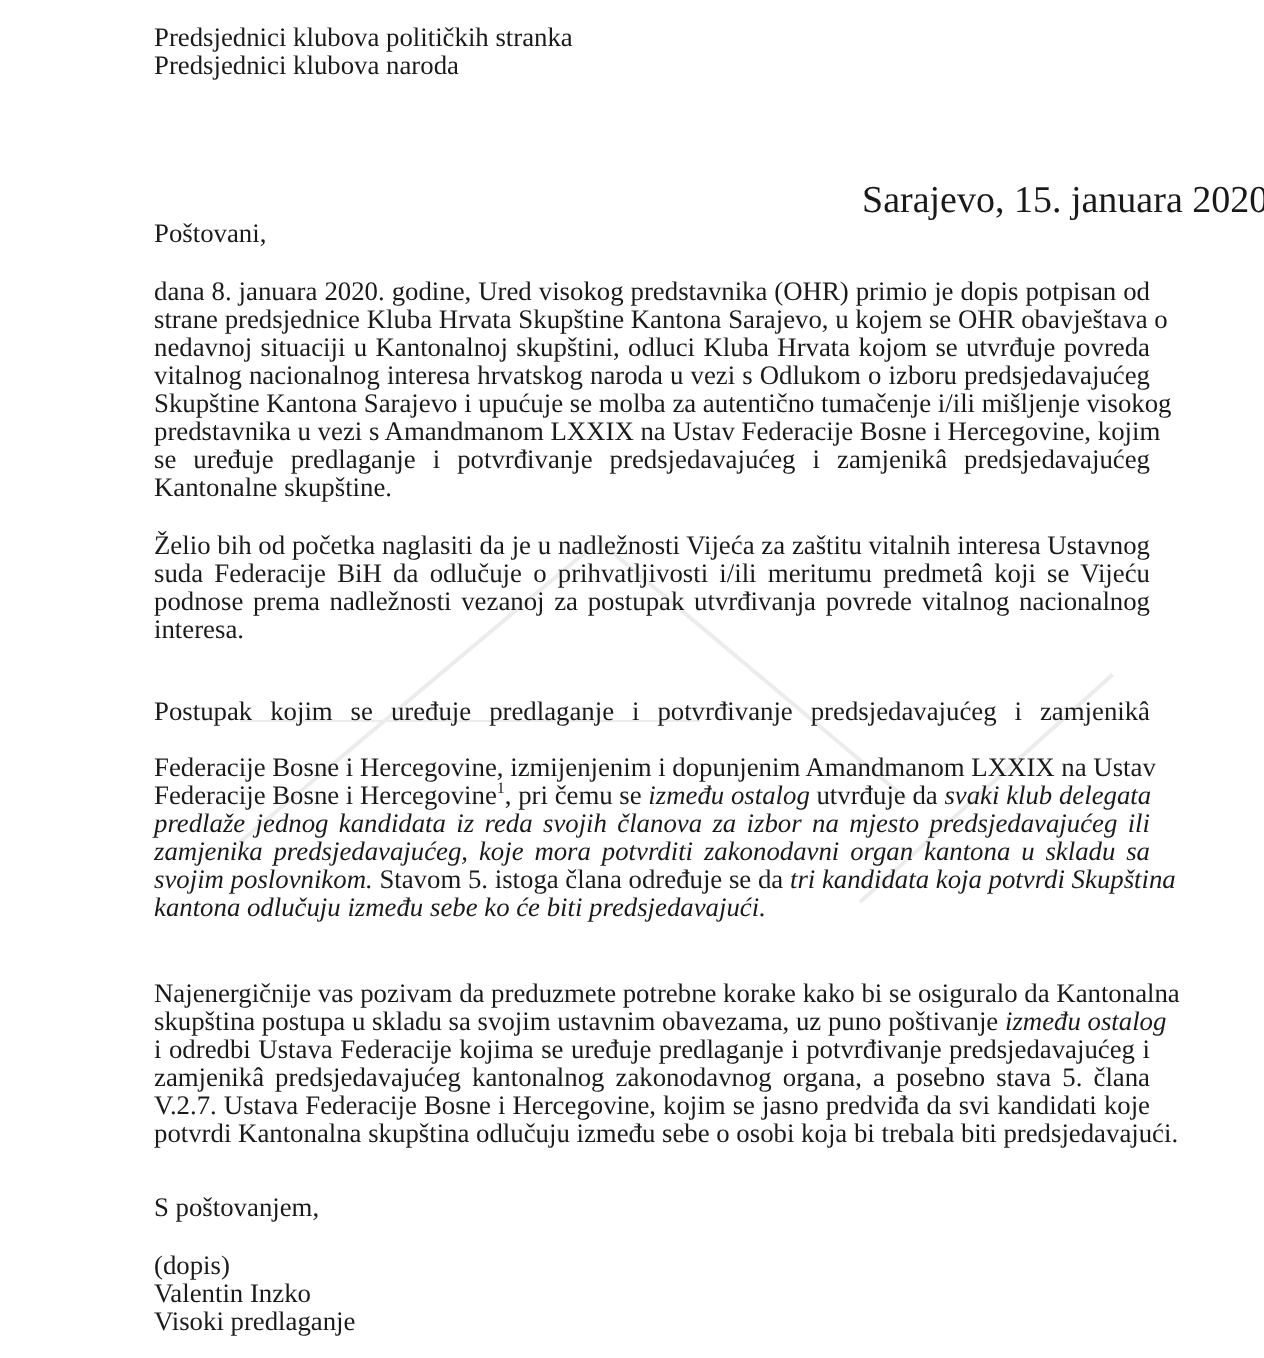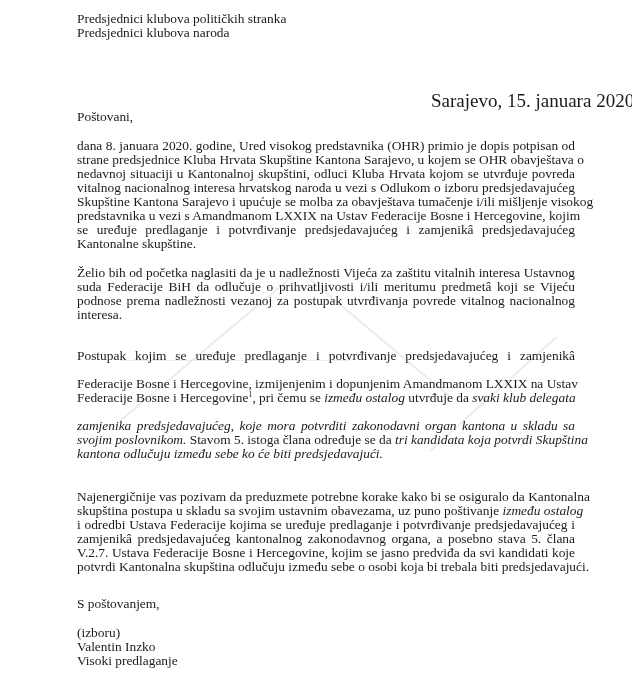--- a/index.html
+++ b/index.html
@@ -29,41 +29,42 @@
 
   <div class="ln" style="top:12px">Predsjednici klubova političkih stranka</div>
   <div class="ln" style="top:26px">Predsjednici klubova naroda</div>
   <div class="date">Sarajevo, 15. januara 2020.</div>
   <div class="ln" style="top:110px">Poštovani,</div>
 
   <div class="ln j" style="top:139px">dana 8. januara 2020. godine, Ured visokog predstavnika (OHR) primio je dopis potpisan od</div>
   <div class="ln j" style="top:153px">strane predsjednice Kluba Hrvata Skupštine Kantona Sarajevo, u kojem se OHR obavještava o</div>
   <div class="ln j" style="top:167px">nedavnoj situaciji u Kantonalnoj skupštini, odluci Kluba Hrvata kojom se utvrđuje povreda</div>
   <div class="ln j" style="top:181px">vitalnog nacionalnog interesa hrvatskog naroda u vezi s Odlukom o izboru predsjedavajućeg</div>
-  <div class="ln j" style="top:195px">Skupštine Kantona Sarajevo i upućuje se molba za obavještava tumačenje i/ili mišljenje visokog</div>
+  <div class="ln j" style="top:195px">Skupštine Kantona Sarajevo i upućuje se molba za autentično tumačenje i/ili mišljenje visokog</div>
   <div class="ln j" style="top:209px">predstavnika u vezi s Amandmanom LXXIX na Ustav Federacije Bosne i Hercegovine, kojim</div>
   <div class="ln j" style="top:223px">se uređuje predlaganje i potvrđivanje predsjedavajućeg i zamjenikâ predsjedavajućeg</div>
   <div class="ln" style="top:237px">Kantonalne skupštine.</div>
 
   <div class="ln j" style="top:266px">Želio bih od početka naglasiti da je u nadležnosti Vijeća za zaštitu vitalnih interesa Ustavnog</div>
   <div class="ln j" style="top:280px">suda Federacije BiH da odlučuje o prihvatljivosti i/ili meritumu predmetâ koji se Vijeću</div>
   <div class="ln j" style="top:294px">podnose prema nadležnosti vezanoj za postupak utvrđivanja povrede vitalnog nacionalnog</div>
   <div class="ln" style="top:308px">interesa.</div>
 
   <div class="ln j" style="top:349px">Postupak kojim se uređuje predlaganje i potvrđivanje predsjedavajućeg i zamjenikâ</div>
   <div class="ln j" style="top:377px">Federacije Bosne i Hercegovine, izmijenjenim i dopunjenim Amandmanom LXXIX na Ustav</div>
   <div class="ln j" style="top:391px"><span>Federacije Bosne i Hercegovine</span><sup>1</sup><span>, pri čemu se </span><i>između ostalog</i><span> utvrđuje da </span><i>svaki klub delegata</i></div>
+  <div class="ln j" style="top:405px"><i>predlaže jednog kandidata iz reda svojih članova za izbor na mjesto predsjedavajućeg ili</i></div>
   <div class="ln j" style="top:419px"><i>zamjenika predsjedavajućeg, koje mora potvrditi zakonodavni organ kantona u skladu sa</i></div>
   <div class="ln j" style="top:433px"><i>svojim poslovnikom.</i><span> Stavom 5. istoga člana određuje se da </span><i>tri kandidata koja potvrdi Skupština</i></div>
   <div class="ln" style="top:447px"><i>kantona odlučuju između sebe ko će biti predsjedavajući.</i></div>
 
   <div class="ln j" style="top:490px">Najenergičnije vas pozivam da preduzmete potrebne korake kako bi se osiguralo da Kantonalna</div>
   <div class="ln j" style="top:504px"><span>skupština postupa u skladu sa svojim ustavnim obavezama, uz puno poštivanje </span><i>između ostalog</i></div>
   <div class="ln j" style="top:518px">i odredbi Ustava Federacije kojima se uređuje predlaganje i potvrđivanje predsjedavajućeg i</div>
   <div class="ln j" style="top:532px">zamjenikâ predsjedavajućeg kantonalnog zakonodavnog organa, a posebno stava 5. člana</div>
   <div class="ln j" style="top:546px">V.2.7. Ustava Federacije Bosne i Hercegovine, kojim se jasno predviđa da svi kandidati koje</div>
   <div class="ln j" style="top:560px">potvrdi Kantonalna skupština odlučuju između sebe o osobi koja bi trebala biti predsjedavajući.</div>
 
   <div class="ln" style="top:597px">S poštovanjem,</div>
-  <div class="ln" style="top:626px">(izboru)</div>
+  <div class="ln" style="top:626px">(dopis)</div>
   <div class="ln" style="top:640px">Valentin Inzko</div>
   <div class="ln" style="top:654px">Visoki predlaganje</div>
 </div>
 
 </body></html>

